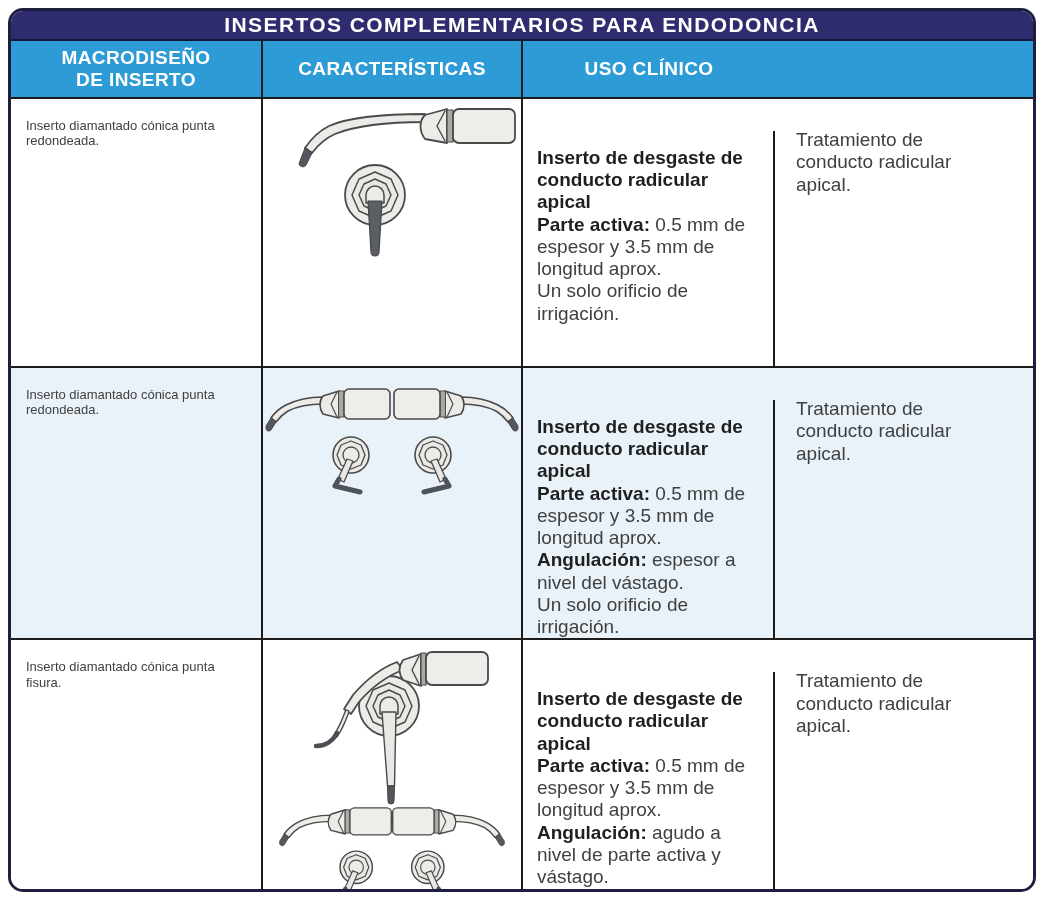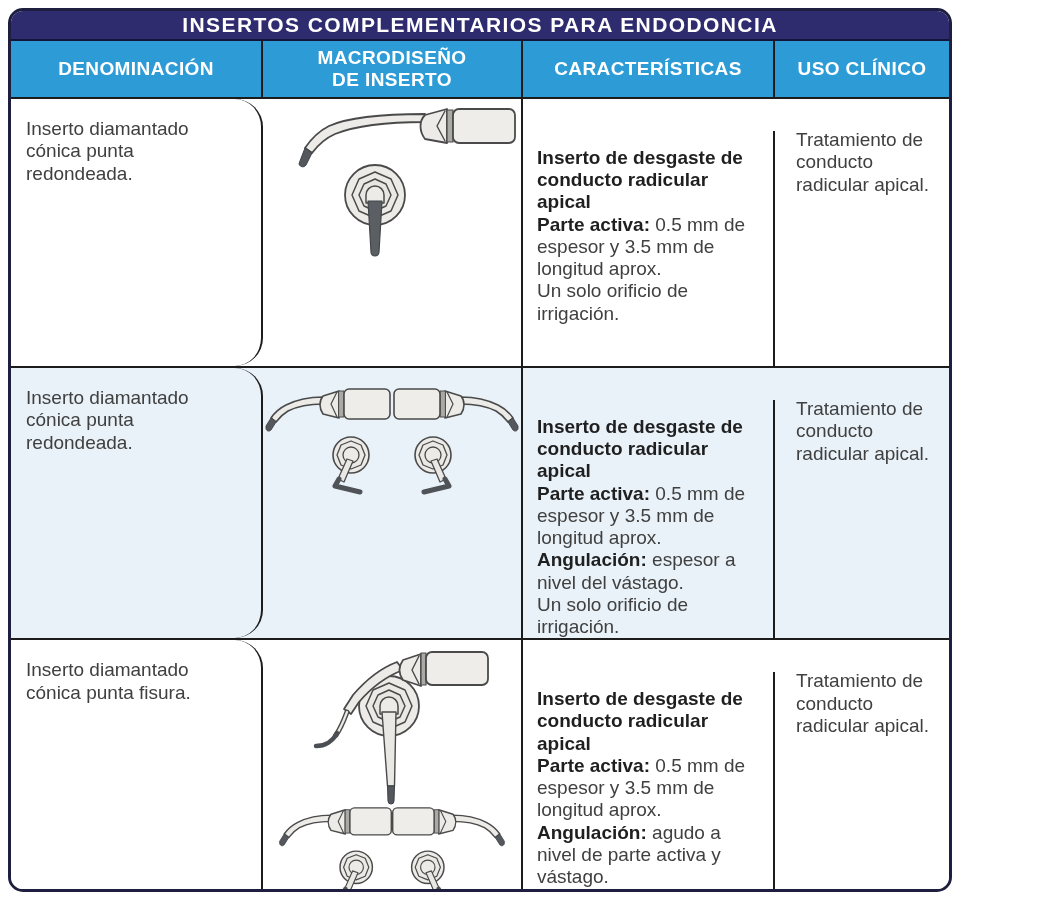--- a/index.html
+++ b/index.html
@@ -3,21 +3,21 @@
 <meta charset="utf-8">
 <style>
   html,body{margin:0;padding:0;}
   body{
     width:1044px;height:900px;background:#ffffff;
     font-family:"Liberation Sans","DejaVu Sans",sans-serif;
     -webkit-font-smoothing:antialiased;
   }
   .canvas{position:relative;width:1044px;height:900px;background:#ffffff;overflow:hidden;}
   .table-card{
-    position:absolute;left:8px;top:8px;width:944px;height:884px;
+    position:absolute;left:8px;top:8px;width:1028px;height:884px;
     box-sizing:border-box;border:3px solid #1e1e3f;border-radius:15px;
     overflow:hidden;background:#ffffff;display:flex;flex-direction:column;
   }
   .title-bar{
     flex:0 0 30px;box-sizing:border-box;background:#2e2b6e;color:#ffffff;
     font-weight:bold;font-size:21px;letter-spacing:1.4px;
     display:flex;align-items:center;justify-content:center;
     border-bottom:2px solid #15153a;
   }
   .grid-row{display:grid;grid-template-columns:252px 260px 252px 1fr;}
@@ -29,39 +29,38 @@
   }
   .th:last-child{border-right:none;}
   .tr{box-sizing:border-box;border-bottom:2px solid #1c1c1c;background:#ffffff;}
   .tr.alt{background:#e9f2f9;}
   .row-1{flex:0 0 269px;}
   .row-2{flex:0 0 253px;}
   .row-3{flex:1 1 auto;border-bottom:none;}
   .td{border-right:2px solid #1c1c1c;box-sizing:border-box;overflow:hidden;}
   .td:last-child{border-right:none;}
   .td p{margin:0;}
-  .cell-denominacion{padding:19px 14px 0 15px;font-size:19px;color:#404040;line-height:1.18;border-radius:28px;}
+  .cell-denominacion{padding:19px 14px 0 15px;font-size:13px;color:#404040;line-height:1.18;}
   .cell-denominacion p{max-width:206px;}
   .cell-macro{padding:0;}
   .cell-caract{padding:16px 8px 0 14px;font-size:19px;color:#404040;line-height:1.17;margin-top:32px;}
   .cell-caract strong{color:#1f1f1f;}
   .cell-uso{padding:30px 14px 0 21px;font-size:19px;color:#404040;line-height:1.18;}
   .cell-uso p{max-width:184px;}
   svg.illu{display:block;width:100%;height:100%;}
 </style>
 </head>
 <body>
 
 <div class="canvas">
   <div class="table-card">
 
     <div class="title-bar">INSERTOS COMPLEMENTARIOS PARA ENDODONCIA</div>
 
     <div class="grid-row header-row">
-      <div class="th">DENOMINACIÓN</div>
       <div class="th">MACRODISEÑO
 DE INSERTO</div>
       <div class="th">CARACTERÍSTICAS</div>
       <div class="th">USO CLÍNICO</div>
     </div>
 
     <div class="grid-row tr row-1">
       <div class="td cell-denominacion">
         <p>Inserto diamantado cónica punta redondeada.</p>
       </div>

